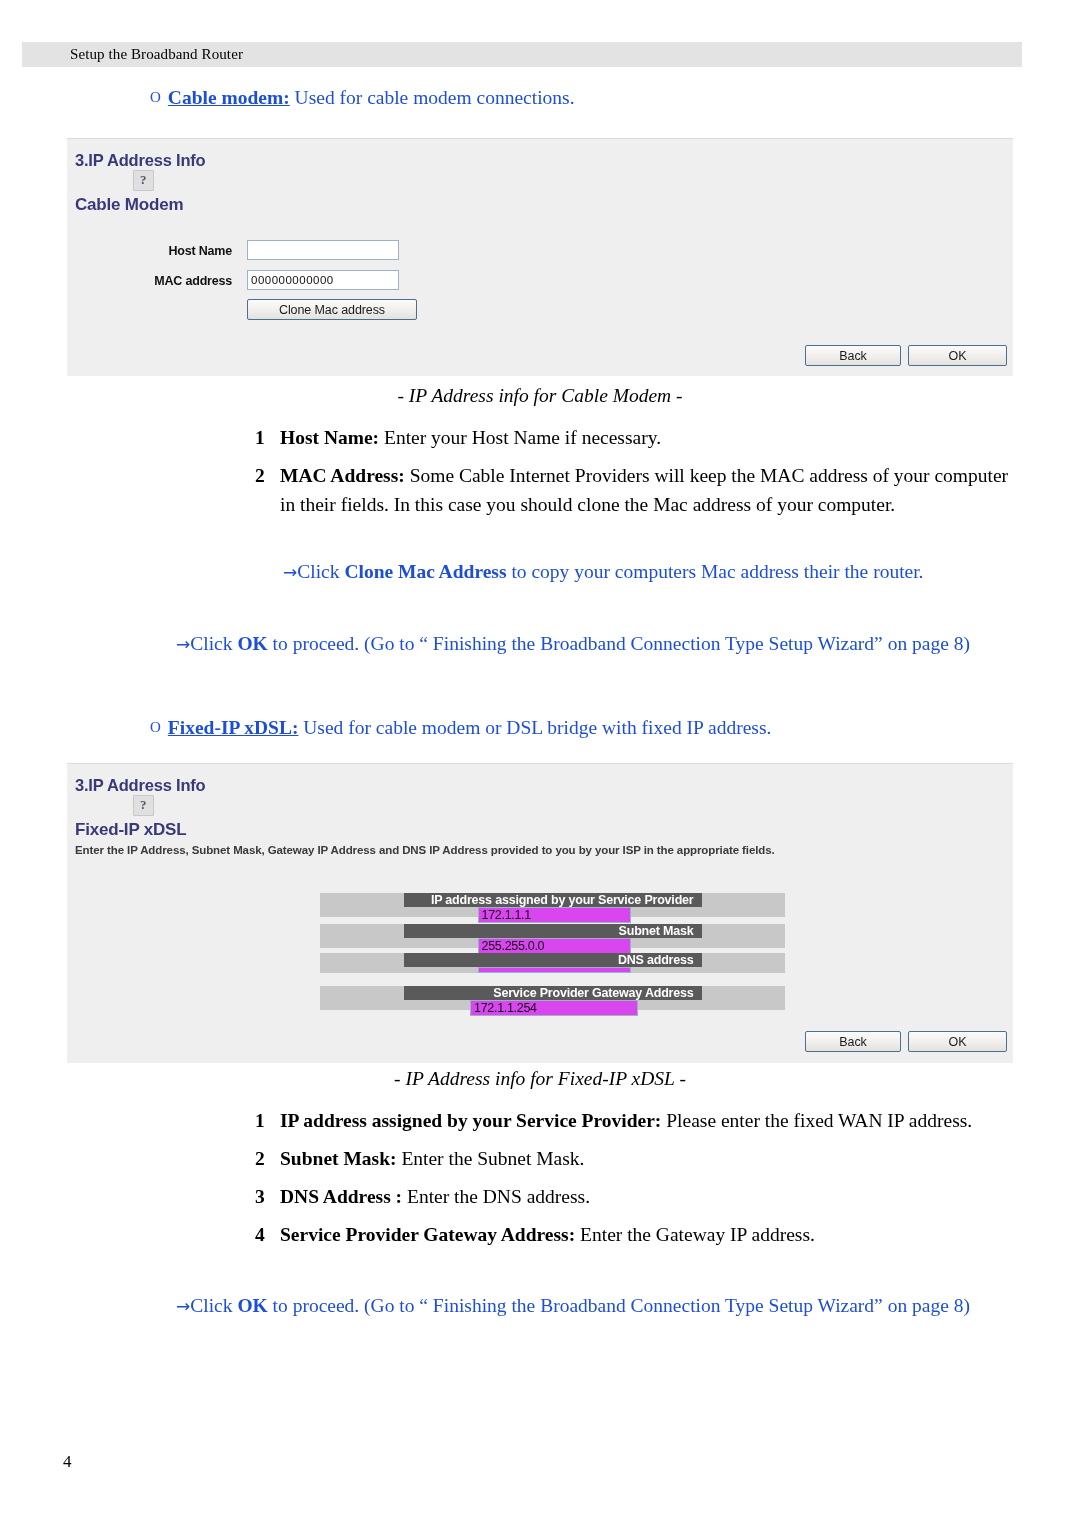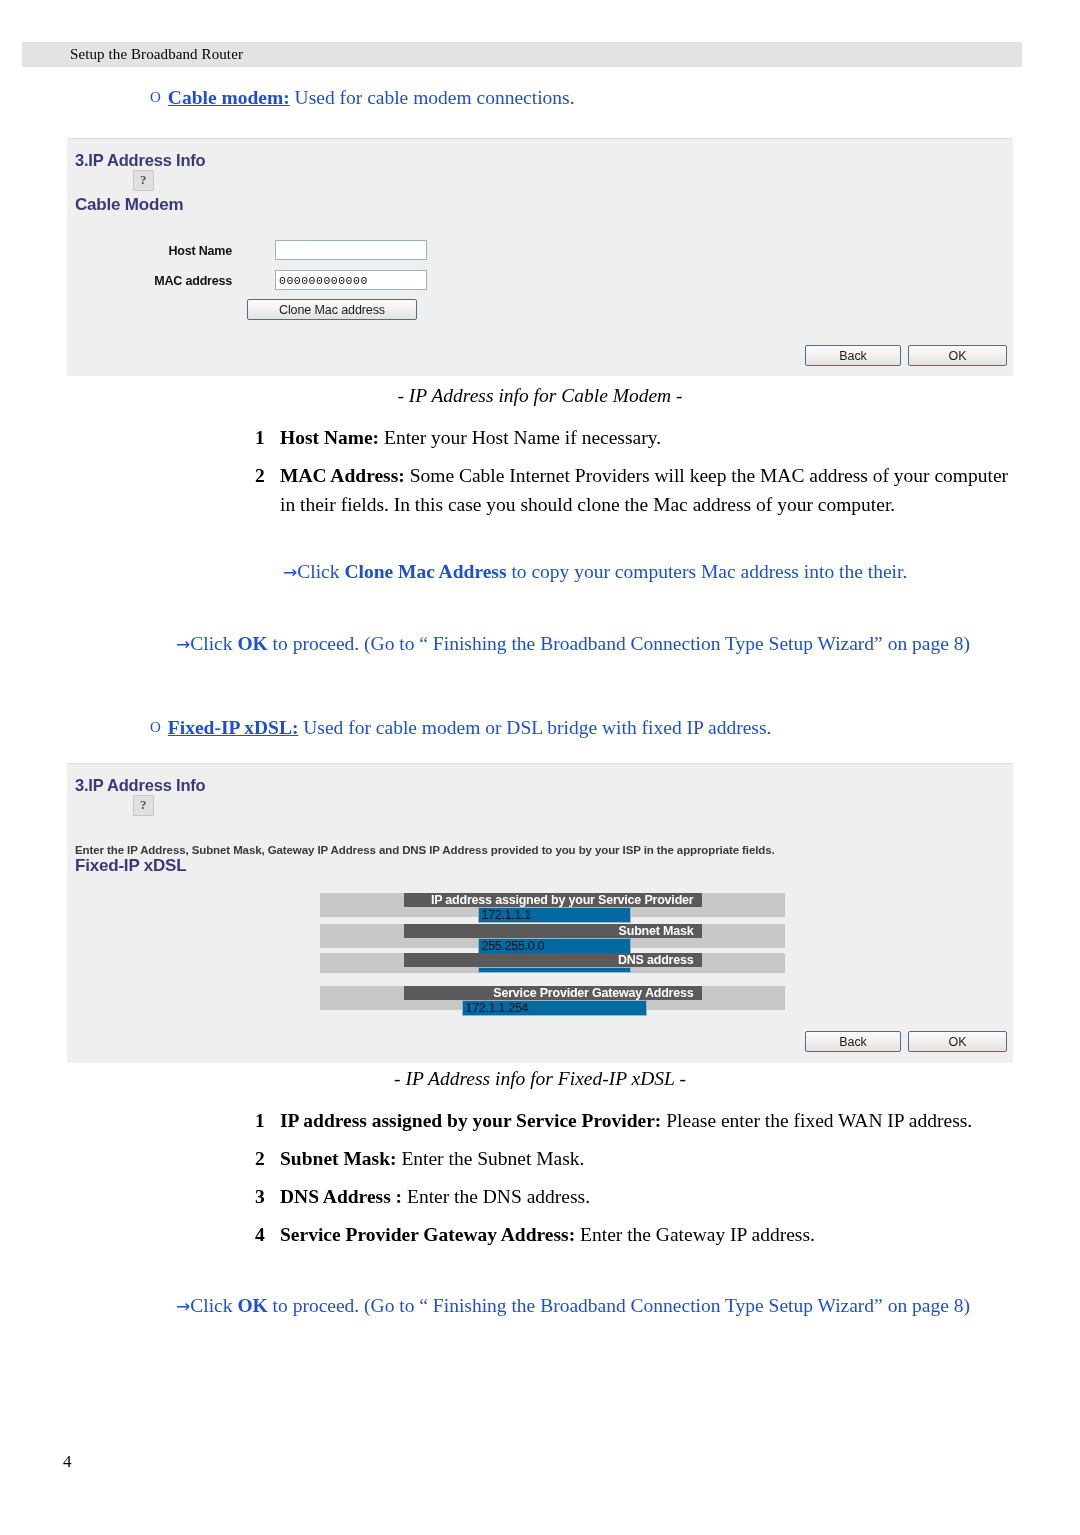--- a/index.html
+++ b/index.html
@@ -143,28 +143,27 @@
     font-size: 12.5px;
     color: #111;
     text-align: right;
     letter-spacing: -0.2px;
   }
   .txtbox {
     position: absolute;
     box-sizing: border-box;
     background: #ffffff;
     border: 1px solid #9cb3c6;
-    font-family: Liberation Mono, monospace;
+    font-family: Liberation Sans, sans-serif;
     font-size: 11.5px;
     color: #111;
     padding: 0 3px;
     display: flex;
     align-items: center;
     letter-spacing: .5px;
-    margin-left: 28px;
   }
   .btn {
     position: absolute;
     box-sizing: border-box;
     background: linear-gradient(#fbfbfb 0%, #f0efed 55%, #e4e2de 100%);
     border: 1px solid #4b6f93;
     border-radius: 2px;
     font-family: "Liberation Sans", sans-serif;
     font-size: 12.5px;
     color: #1b1b1b;
@@ -192,21 +191,21 @@
     height: 100%;
     display: flex;
     align-items: center;
     justify-content: flex-end;
     padding-right: 8px;
     box-sizing: border-box;
     letter-spacing: -0.2px;
     white-space: nowrap;
   }
   .row-input {
-    background: #0369a1;
+    background: #d946ef;
     border: 1px solid #9cb3c6;
     box-sizing: border-box;
     font-family: "Liberation Sans", sans-serif;
     font-size: 12.5px;
     color: #111;
     display: flex;
     align-items: center;
     padding-left: 3px;
     margin-left: 3px;
     letter-spacing: -0.3px;
@@ -260,59 +259,59 @@
     <span class="num">1</span>
     <span class="txt"><span class="b">Host Name:</span><span> Enter your Host Name if necessary.</span></span>
   </div>
   <div class="row">
     <span class="num">2</span>
     <span class="txt"><span class="b">MAC Address:</span><span> Some Cable Internet Providers will keep the MAC address of your computer in their fields. In this case you should clone the Mac address of your computer.</span></span>
   </div>
 </div>
 
 <div class="para" style="left:283px; top:557px; width:730px;">
-  <span class="arrow">→</span><span>Click </span><span class="b">Clone Mac Address</span><span> to copy your computers Mac address into the their.</span>
+  <span class="arrow">→</span><span>Click </span><span class="b">Clone Mac Address</span><span> to copy your computers Mac address their the router.</span>
 </div>
 
 <div class="para" style="left:176px; top:629px; width:845px;">
   <span class="arrow">→</span><span>Click </span><span class="b">OK</span><span> to proceed. (Go to “ Finishing the Broadband Connection Type Setup Wizard” on page 8)</span>
 </div>
 
 <div class="para" style="left:150px; top:713px; width:880px;">
   <span class="bullet-circle">O</span><span class="b u">Fixed-IP xDSL:</span><span> Used for cable modem or DSL bridge with fixed IP address.</span>
 </div>
 
 <div class="panel" style="left:67px; top:763px; width:946px; height:300px;">
 
   <div class="panel-title" style="left:8px; top:12px;">
     <span>3.IP Address Info</span>
     <span class="help-icon">?</span>
   </div>
 
-  <div class="panel-subtitle" style="left:8px; top:56px;margin-top:36px;">Fixed-IP xDSL</div>
+  <div class="panel-subtitle" style="left:8px; top:56px;">Fixed-IP xDSL</div>
   <div class="panel-desc" style="left:8px; top:80px;">Enter the IP Address, Subnet Mask, Gateway IP Address and DNS IP Address provided to you by your ISP in the appropriate fields.</div>
 
   <div class="row-wrap" style="left:253px; top:129px; width:465px; height:24px;">
     <div class="row-label" style="width:298px;">IP address assigned by your Service Provider</div>
     <div class="row-input" style="width:153px; height:20px;">172.1.1.1</div>
   </div>
 
   <div class="row-wrap" style="left:253px; top:160px; width:465px; height:24px;">
     <div class="row-label" style="width:298px;">Subnet Mask</div>
     <div class="row-input" style="width:153px; height:20px;">255.255.0.0</div>
   </div>
 
   <div class="row-wrap" style="left:253px; top:189px; width:465px; height:20px;">
     <div class="row-label" style="width:298px;">DNS address</div>
     <div class="row-input" style="width:153px; height:20px;"></div>
   </div>
 
   <div class="row-wrap" style="left:253px; top:222px; width:465px; height:24px;">
     <div class="row-label" style="width:298px;">Service Provider Gateway Address</div>
-    <div class="row-input" style="width:185px; height:20px;">172.1.1.254</div>
+    <div class="row-input" style="width:168px; height:20px;">172.1.1.254</div>
   </div>
 
   <div class="btn" style="left:738px; top:267px; width:96px; height:21px;">Back</div>
   <div class="btn" style="left:841px; top:267px; width:99px; height:21px;">OK</div>
 </div>
 
 <div class="caption" style="left:0px; top:1068px;">- IP Address info for Fixed-IP xDSL -</div>
 
 <div class="numlist" style="left:255px; top:1106px; width:765px;">
   <div class="row">

